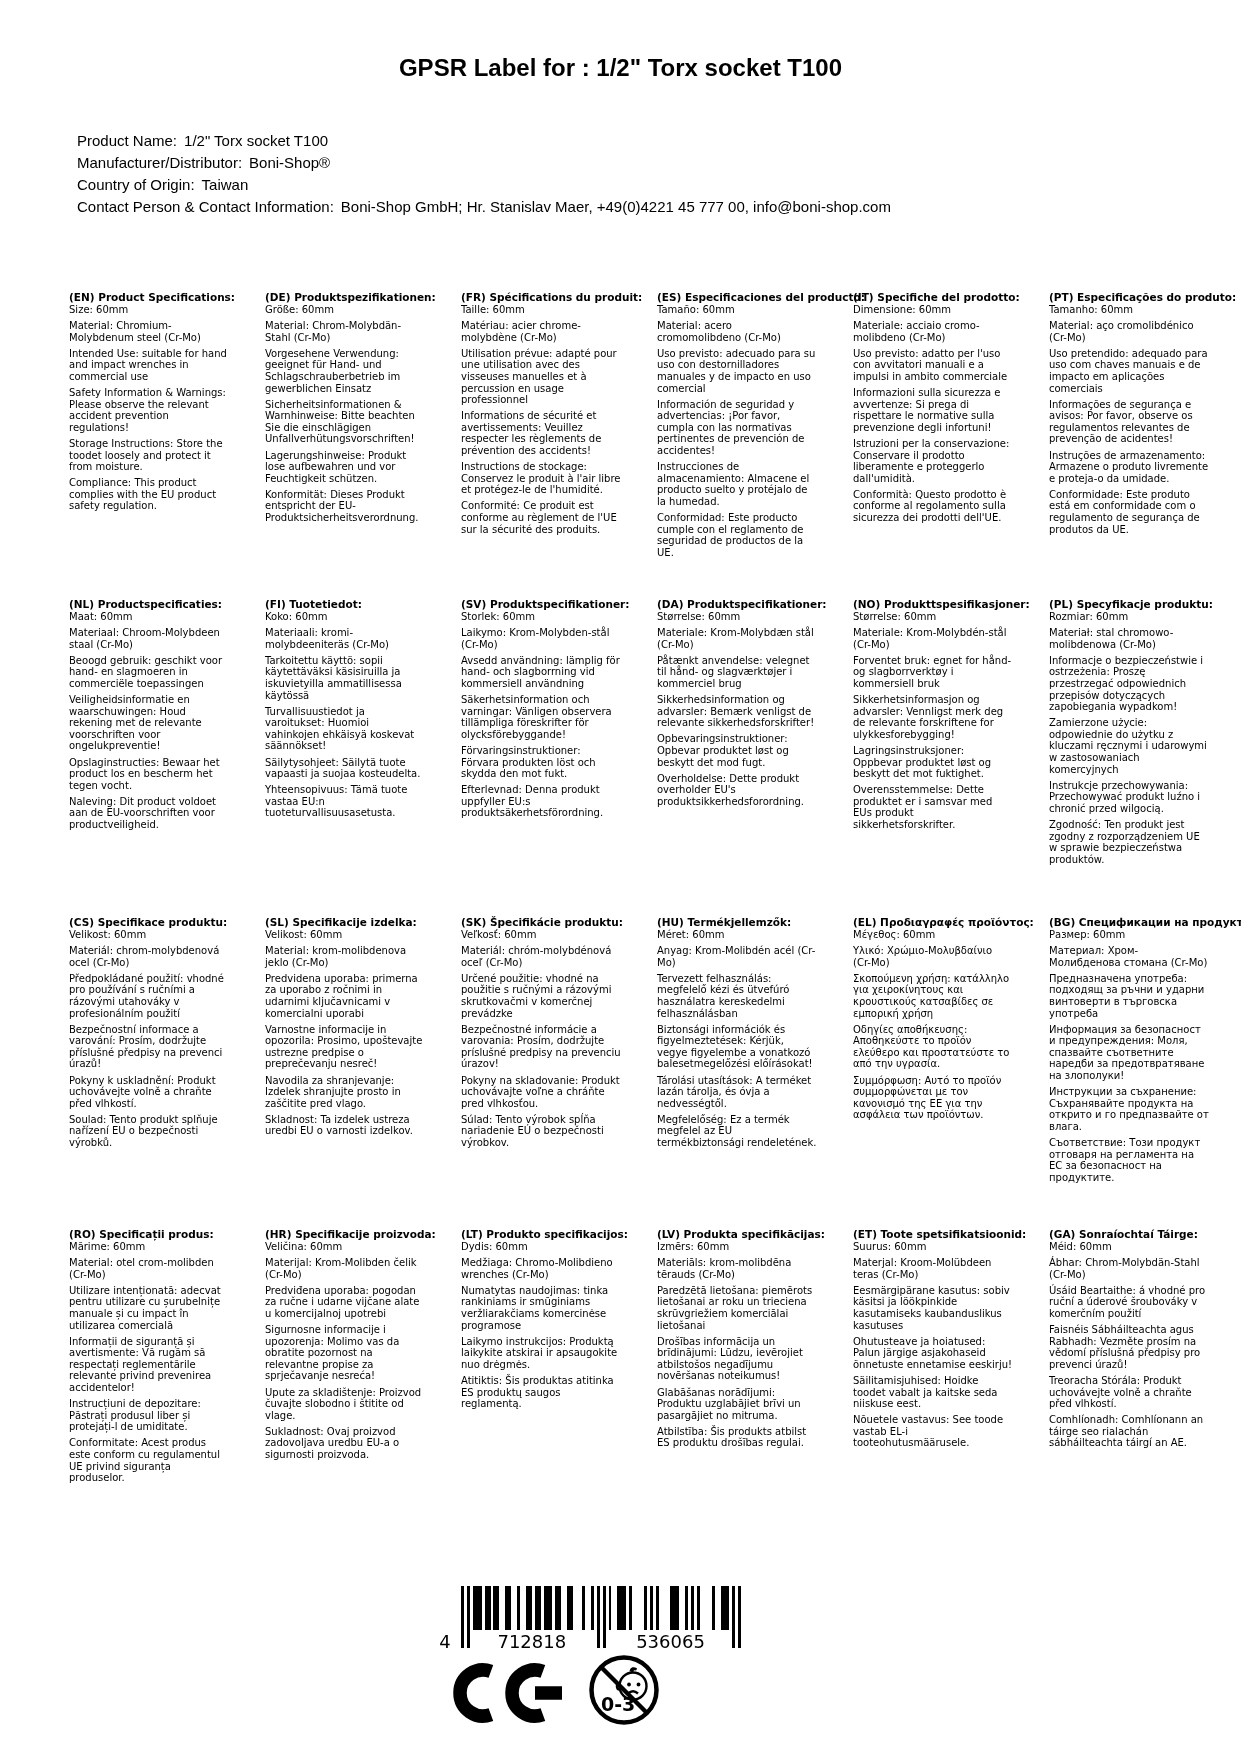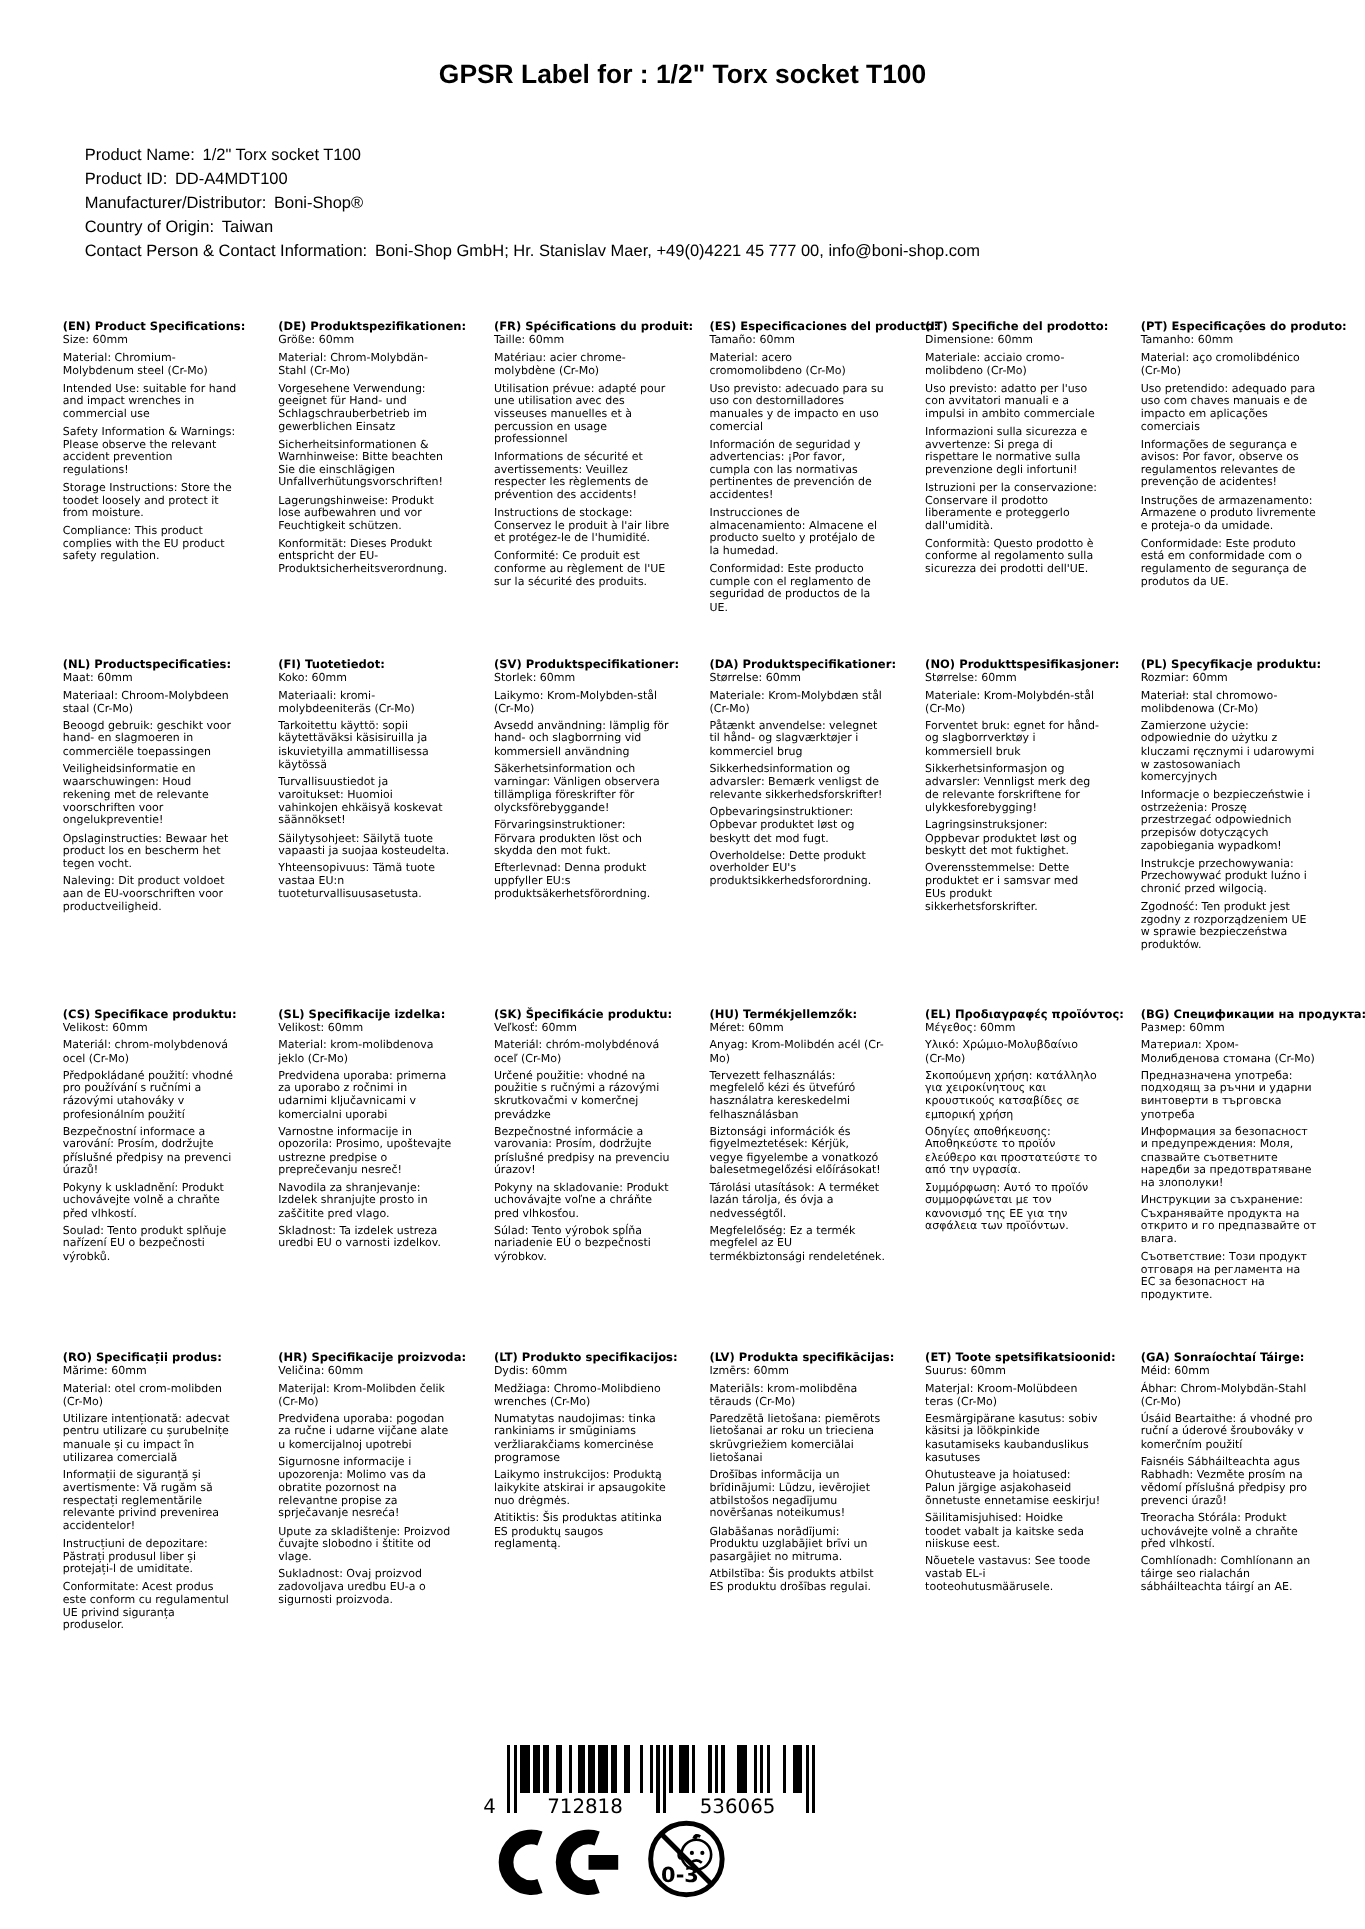--- a/index.html
+++ b/index.html
@@ -6,38 +6,37 @@
   .page{position:relative;width:1241px;height:1754px;background:#ffffff;color:#000;
         font-family:"DejaVu Sans",sans-serif;overflow:hidden;margin:0 auto;}
   .title{position:absolute;left:0;top:54px;width:100%;text-align:center;
          font-family:"Liberation Sans",sans-serif;font-weight:700;font-size:24px;}
   .pinfo{position:absolute;left:57px;top:130px;font-family:"Liberation Sans",sans-serif;
          font-size:15px;line-height:22px;}
   .pinfo-row b{font-weight:400;margin-left:20px;}
   .pinfo-row .val{margin-left:7px;font-weight:400;}
   .grid{position:absolute;left:57px;top:291px;display:grid;
         grid-template-columns:repeat(6,196px);grid-template-rows:307px 318px 312px auto;}
-  .cell{width:160px;}
+  .cell{width:160px;margin-left:12px;}
   .cell .hd{font-size:10.5px;font-weight:700;margin:0 0 1px 0;white-space:nowrap;}
   .cell p{font-size:10px;line-height:11.6px;margin:0 0 4.5px 0;overflow-wrap:break-word;}
   .barcode{position:absolute;left:431px;top:1586px;}
   .ce{position:absolute;left:453px;top:1663px;}
   .age{position:absolute;left:588px;top:1654px;}
   svg{display:block;}
 </style>
 </head>
 <body>
 
 <div class="page">
 
   <div class="title">GPSR Label for : 1/2" Torx socket T100</div>
 
   <div class="pinfo">
     <div class="pinfo-row"><b>Product Name:</b><span class="val">1/2" Torx socket T100</span></div>
-    <div class="pinfo-row"><b>Product ID:</b><span class="val">DD-A4MDT100</span></div>
     <div class="pinfo-row"><b>Manufacturer/Distributor:</b><span class="val">Boni-Shop®</span></div>
     <div class="pinfo-row"><b>Country of Origin:</b><span class="val">Taiwan</span></div>
     <div class="pinfo-row"><b>Contact Person &amp; Contact Information:</b><span class="val">Boni-Shop GmbH; Hr. Stanislav Maer, +49(0)4221 45 777 00, info@boni-shop.com</span></div>
   </div>
 
   <div class="grid">
       <div class="cell">
         <div class="hd">(EN) Product Specifications:</div>
         <p>Size: 60mm</p>
         <p>Material: Chromium-Molybdenum steel (Cr-Mo)</p>
@@ -133,22 +132,22 @@
         <p>Materiale: Krom-Molybdén-stål (Cr-Mo)</p>
         <p>Forventet bruk: egnet for hånd- og slagborrverktøy i kommersiell bruk</p>
         <p>Sikkerhetsinformasjon og advarsler: Vennligst merk deg de relevante forskriftene for ulykkesforebygging!</p>
         <p>Lagringsinstruksjoner: Oppbevar produktet løst og beskytt det mot fuktighet.</p>
         <p>Overensstemmelse: Dette produktet er i samsvar med EUs produkt sikkerhetsforskrifter.</p>
       </div>
       <div class="cell">
         <div class="hd">(PL) Specyfikacje produktu:</div>
         <p>Rozmiar: 60mm</p>
         <p>Materiał: stal chromowo-molibdenowa (Cr-Mo)</p>
+        <p>Informacje o bezpieczeństwie i ostrzeżenia: Proszę przestrzegać odpowiednich przepisów dotyczących zapobiegania wypadkom!</p>
         <p>Zamierzone użycie: odpowiednie do użytku z kluczami ręcznymi i udarowymi w zastosowaniach komercyjnych</p>
-        <p>Informacje o bezpieczeństwie i ostrzeżenia: Proszę przestrzegać odpowiednich przepisów dotyczących zapobiegania wypadkom!</p>
         <p>Instrukcje przechowywania: Przechowywać produkt luźno i chronić przed wilgocią.</p>
         <p>Zgodność: Ten produkt jest zgodny z rozporządzeniem UE w sprawie bezpieczeństwa produktów.</p>
       </div>
       <div class="cell">
         <div class="hd">(CS) Specifikace produktu:</div>
         <p>Velikost: 60mm</p>
         <p>Materiál: chrom-molybdenová ocel (Cr-Mo)</p>
         <p>Předpokládané použití: vhodné pro používání s ručními a rázovými utahováky v profesionálním použití</p>
         <p>Bezpečnostní informace a varování: Prosím, dodržujte příslušné předpisy na prevenci úrazů!</p>
         <p>Pokyny k uskladnění: Produkt uchovávejte volně a chraňte před vlhkostí.</p>

